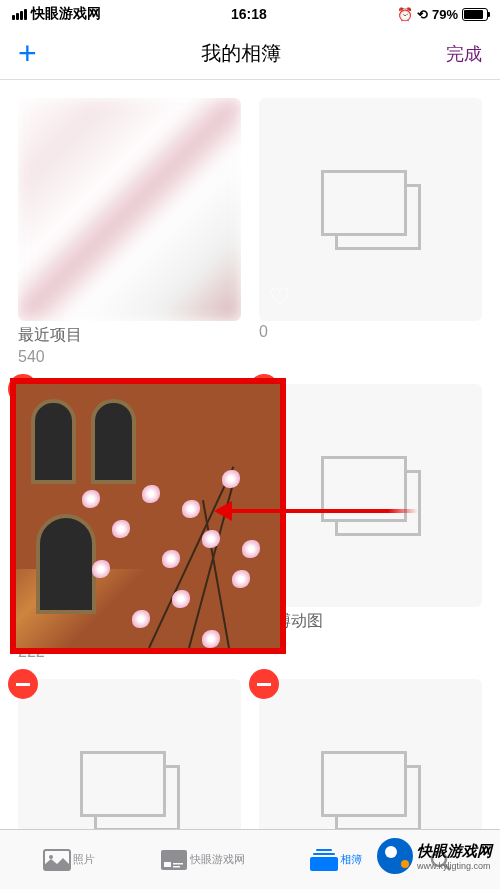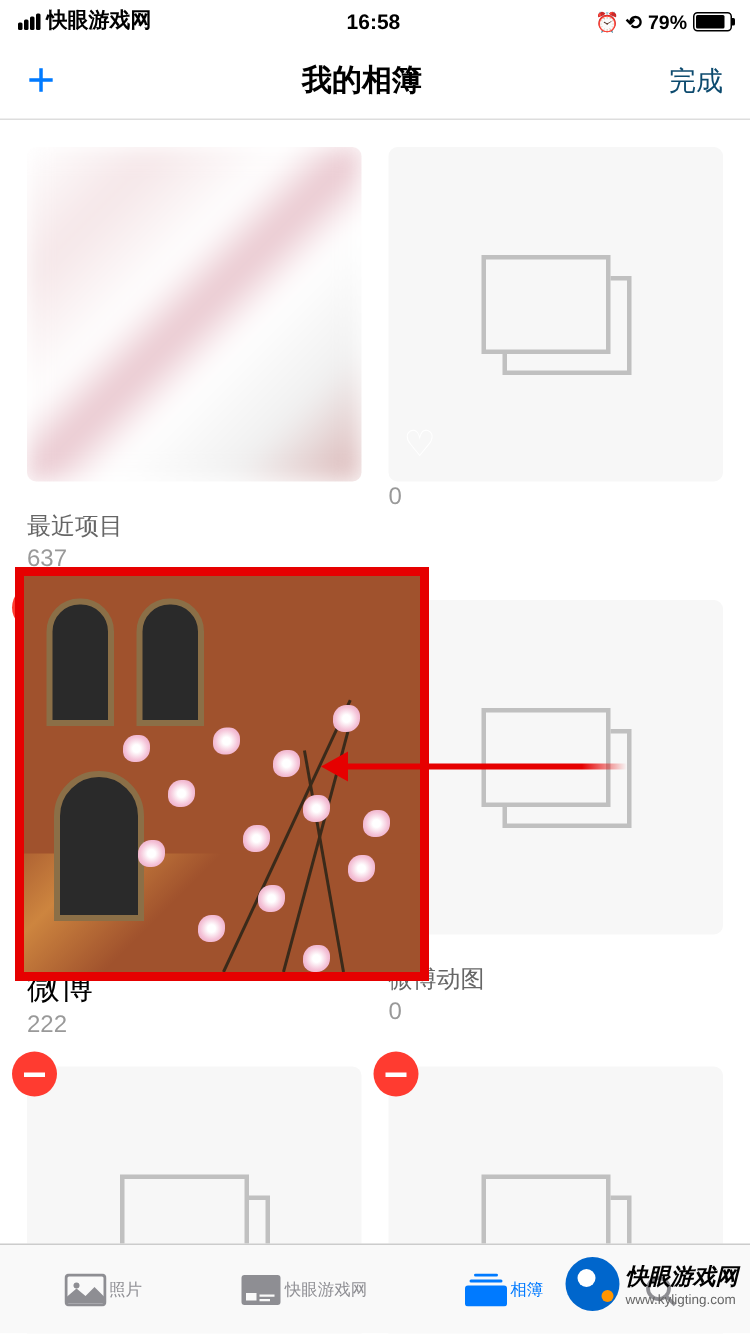--- a/index.html
+++ b/index.html
@@ -13,27 +13,27 @@
     .signal-bars span:nth-child(1) { height: 5px; }
     .signal-bars span:nth-child(2) { height: 7px; }
     .signal-bars span:nth-child(3) { height: 9px; }
     .signal-bars span:nth-child(4) { height: 11px; }
     .battery { width: 26px; height: 13px; border: 1.5px solid #000; border-radius: 3px; position: relative; }
     .battery::after { content: ''; position: absolute; right: -3px; top: 3px; width: 2px; height: 5px; background: #000; border-radius: 0 1px 1px 0; }
     .battery-fill { position: absolute; left: 1px; top: 1px; bottom: 1px; width: 79%; background: #000; border-radius: 1px; }
     
     .nav-bar { height: 52px; display: flex; align-items: center; justify-content: space-between; padding: 0 18px; border-bottom: 0.5px solid #ddd; }
     .nav-add { color: #007aff; font-size: 32px; font-weight: 300; }
-    .nav-title { font-size: 20px; font-weight: 700; }
-    .nav-done { color: #0c4a6e; font-size: 18px; }
+    .nav-title { font-size: 20px; font-weight: 400; }
+    .nav-done { color: #701a75; font-size: 18px; }
     
     .albums-grid { padding: 18px; display: grid; grid-template-columns: 1fr 1fr; gap: 18px; position: relative; }
     .album-item { position: relative; }
     .album-cover { width: 100%; aspect-ratio: 1; border-radius: 6px; overflow: hidden; position: relative; }
-    .album-title { font-size: 16px; color: #666; margin-top: 20px; }
+    .album-title { font-size: 16px; color: #666; margin-top: 4px; }
     .album-count { font-size: 16px; color: #999; margin-top: 2px; }
     
     .blurred-cover { background: linear-gradient(135deg, #fff 0%, #f5e6e8 20%, #fff 40%, #e8c4cc 50%, #fff 60%, #f0f0f0 80%, #d8b0b0 100%); filter: blur(8px); }
     
     .placeholder-stack { background: #f7f7f7; display: flex; align-items: center; justify-content: center; }
     .stack-icon { position: relative; width: 100px; height: 80px; }
     .stack-icon::before, .stack-icon::after { content: ''; position: absolute; border: 3px solid #c0c0c0; }
     .stack-icon::before { width: 80px; height: 60px; right: 0; bottom: 0; }
     .stack-icon::after { width: 80px; height: 60px; left: 0; top: 0; background: #f7f7f7; }
     
@@ -76,21 +76,21 @@
 <div class="status-bar">
   <div class="status-left">
     <div class="signal-bars">
         <span></span>
         <span></span>
         <span></span>
         <span></span>
       </div>
     <span>快眼游戏网</span>
   </div>
-  <span>16:58</span>
+  <span>16:18</span>
   <div class="status-right">
     <span>⏰</span>
     <span>⟲</span>
     <span>79%</span>
     <div class="battery">
         <div class="battery-fill"></div>
       </div>
   </div>
 </div>
 
@@ -99,21 +99,21 @@
   <span class="nav-title">我的相簿</span>
   <span class="nav-done">完成</span>
 </div>
 
 <div class="albums-grid">
   <div class="album-item">
     <div class="album-cover">
         <div class="blurred-cover" style="width:100%;height:100%"></div>
       </div>
     <div class="album-title">最近项目</div>
-    <div class="album-count">637</div>
+    <div class="album-count">540</div>
   </div>
   <div class="album-item">
     <div class="album-cover placeholder-stack">
         <div class="stack-icon"></div>
         <span class="heart-icon">♡</span>
       </div>
     <div class="album-count">0</div>
   </div>
   <div class="album-item">
     <div class="album-cover placeholder-stack">

